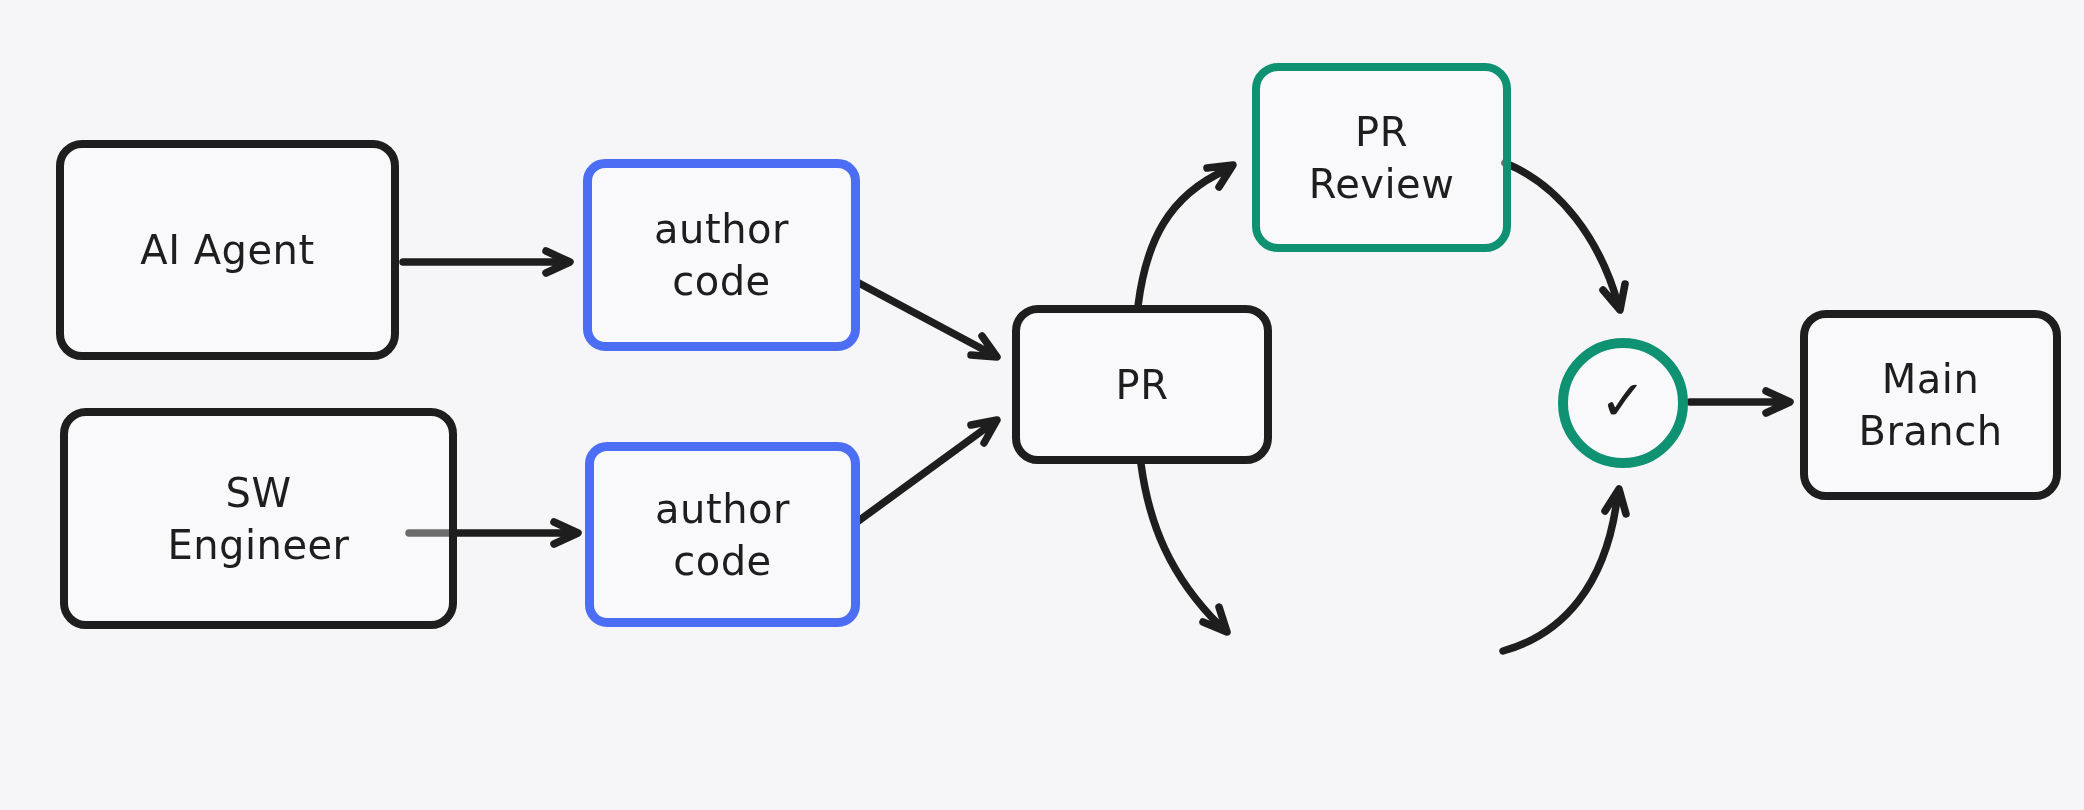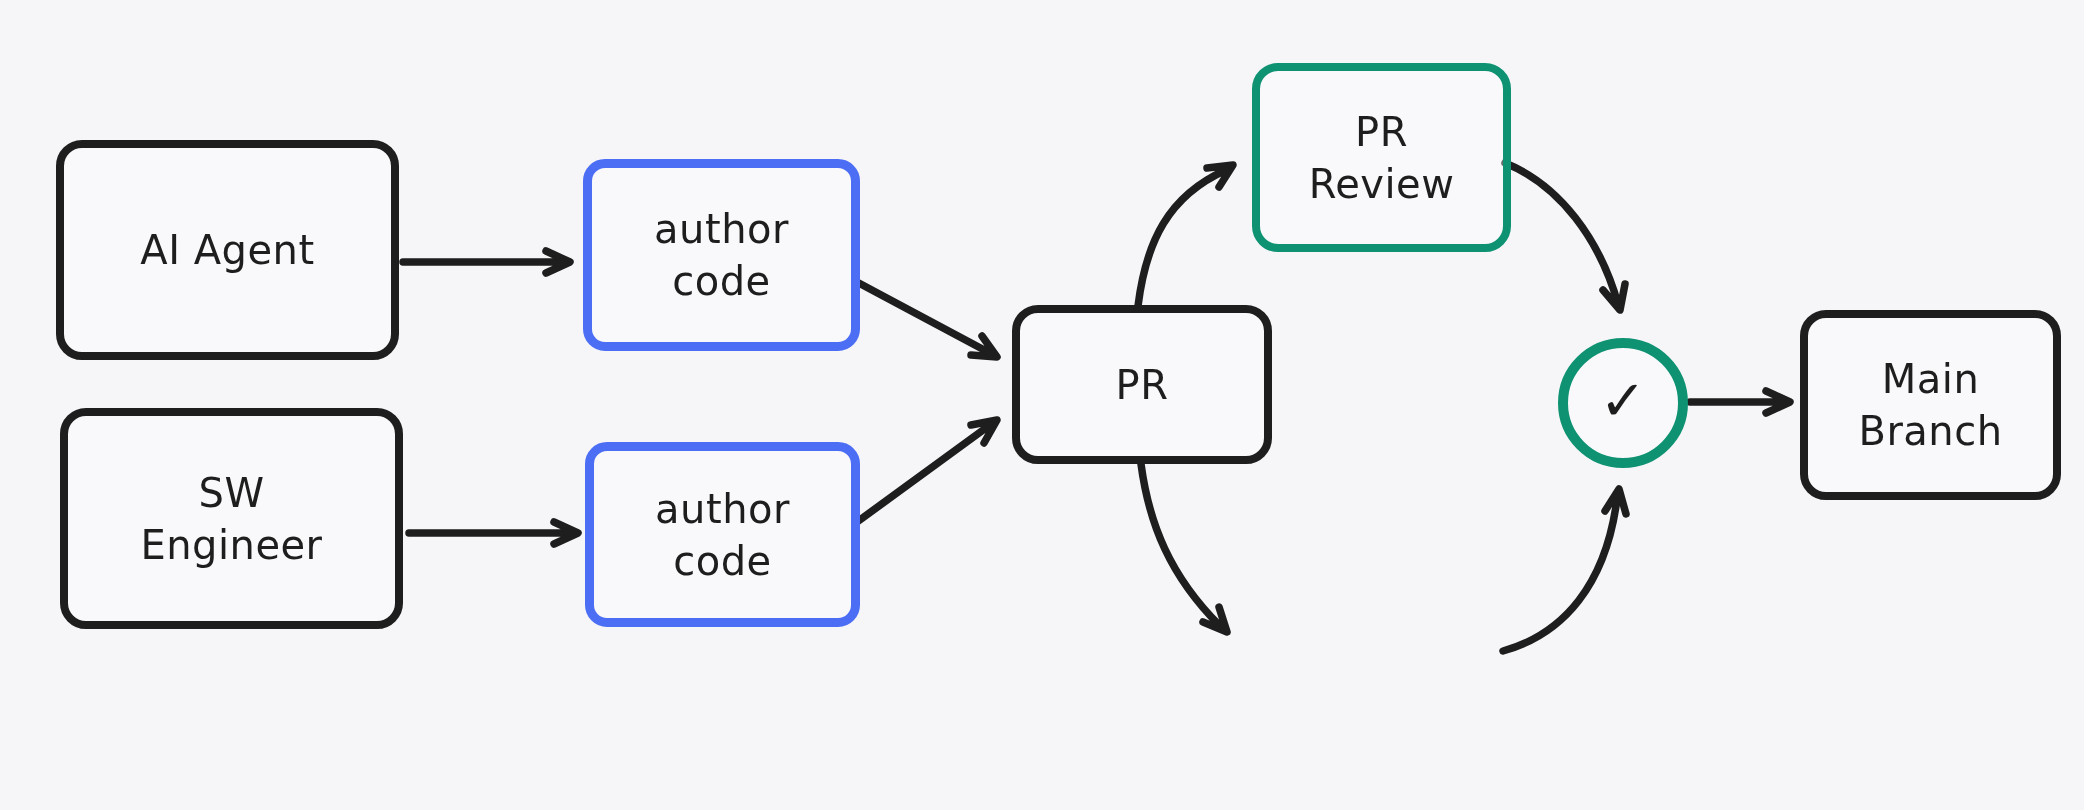--- a/index.html
+++ b/index.html
@@ -66,21 +66,21 @@
   }
   .check-mark {
     font-size: 56px;
     font-weight: 600;
     color: #1e1e1e;
     line-height: 1;
     transform: translateY(-2px);
   }
   
   .n-ai-agent     { left: 56px;   top: 140px; width: 343px; height: 220px; text-align: center; }
-  .n-sw-engineer  { left: 60px;   top: 408px; width: 343px; height: 221px; }
+  .n-sw-engineer  { left: 60px;   top: 408px; width: 397px; height: 221px; }
   .n-author-top   { left: 583px;  top: 159px; width: 277px; height: 192px; }
   .n-author-bot   { left: 585px;  top: 442px; width: 275px; height: 185px; }
   .n-pr           { left: 1012px; top: 305px; width: 260px; height: 159px; }
   .n-pr-review    { left: 1252px; top: 63px;  width: 259px; height: 189px; }
   .n-ci           { left: 1240px; top: 550px; width: 263px; height: 188px; }
   .n-main-branch  { left: 1792px; top: 310px; width: 261px; height: 190px; margin-left: 8px; }
 </style>
 </head>
 <body>
 

